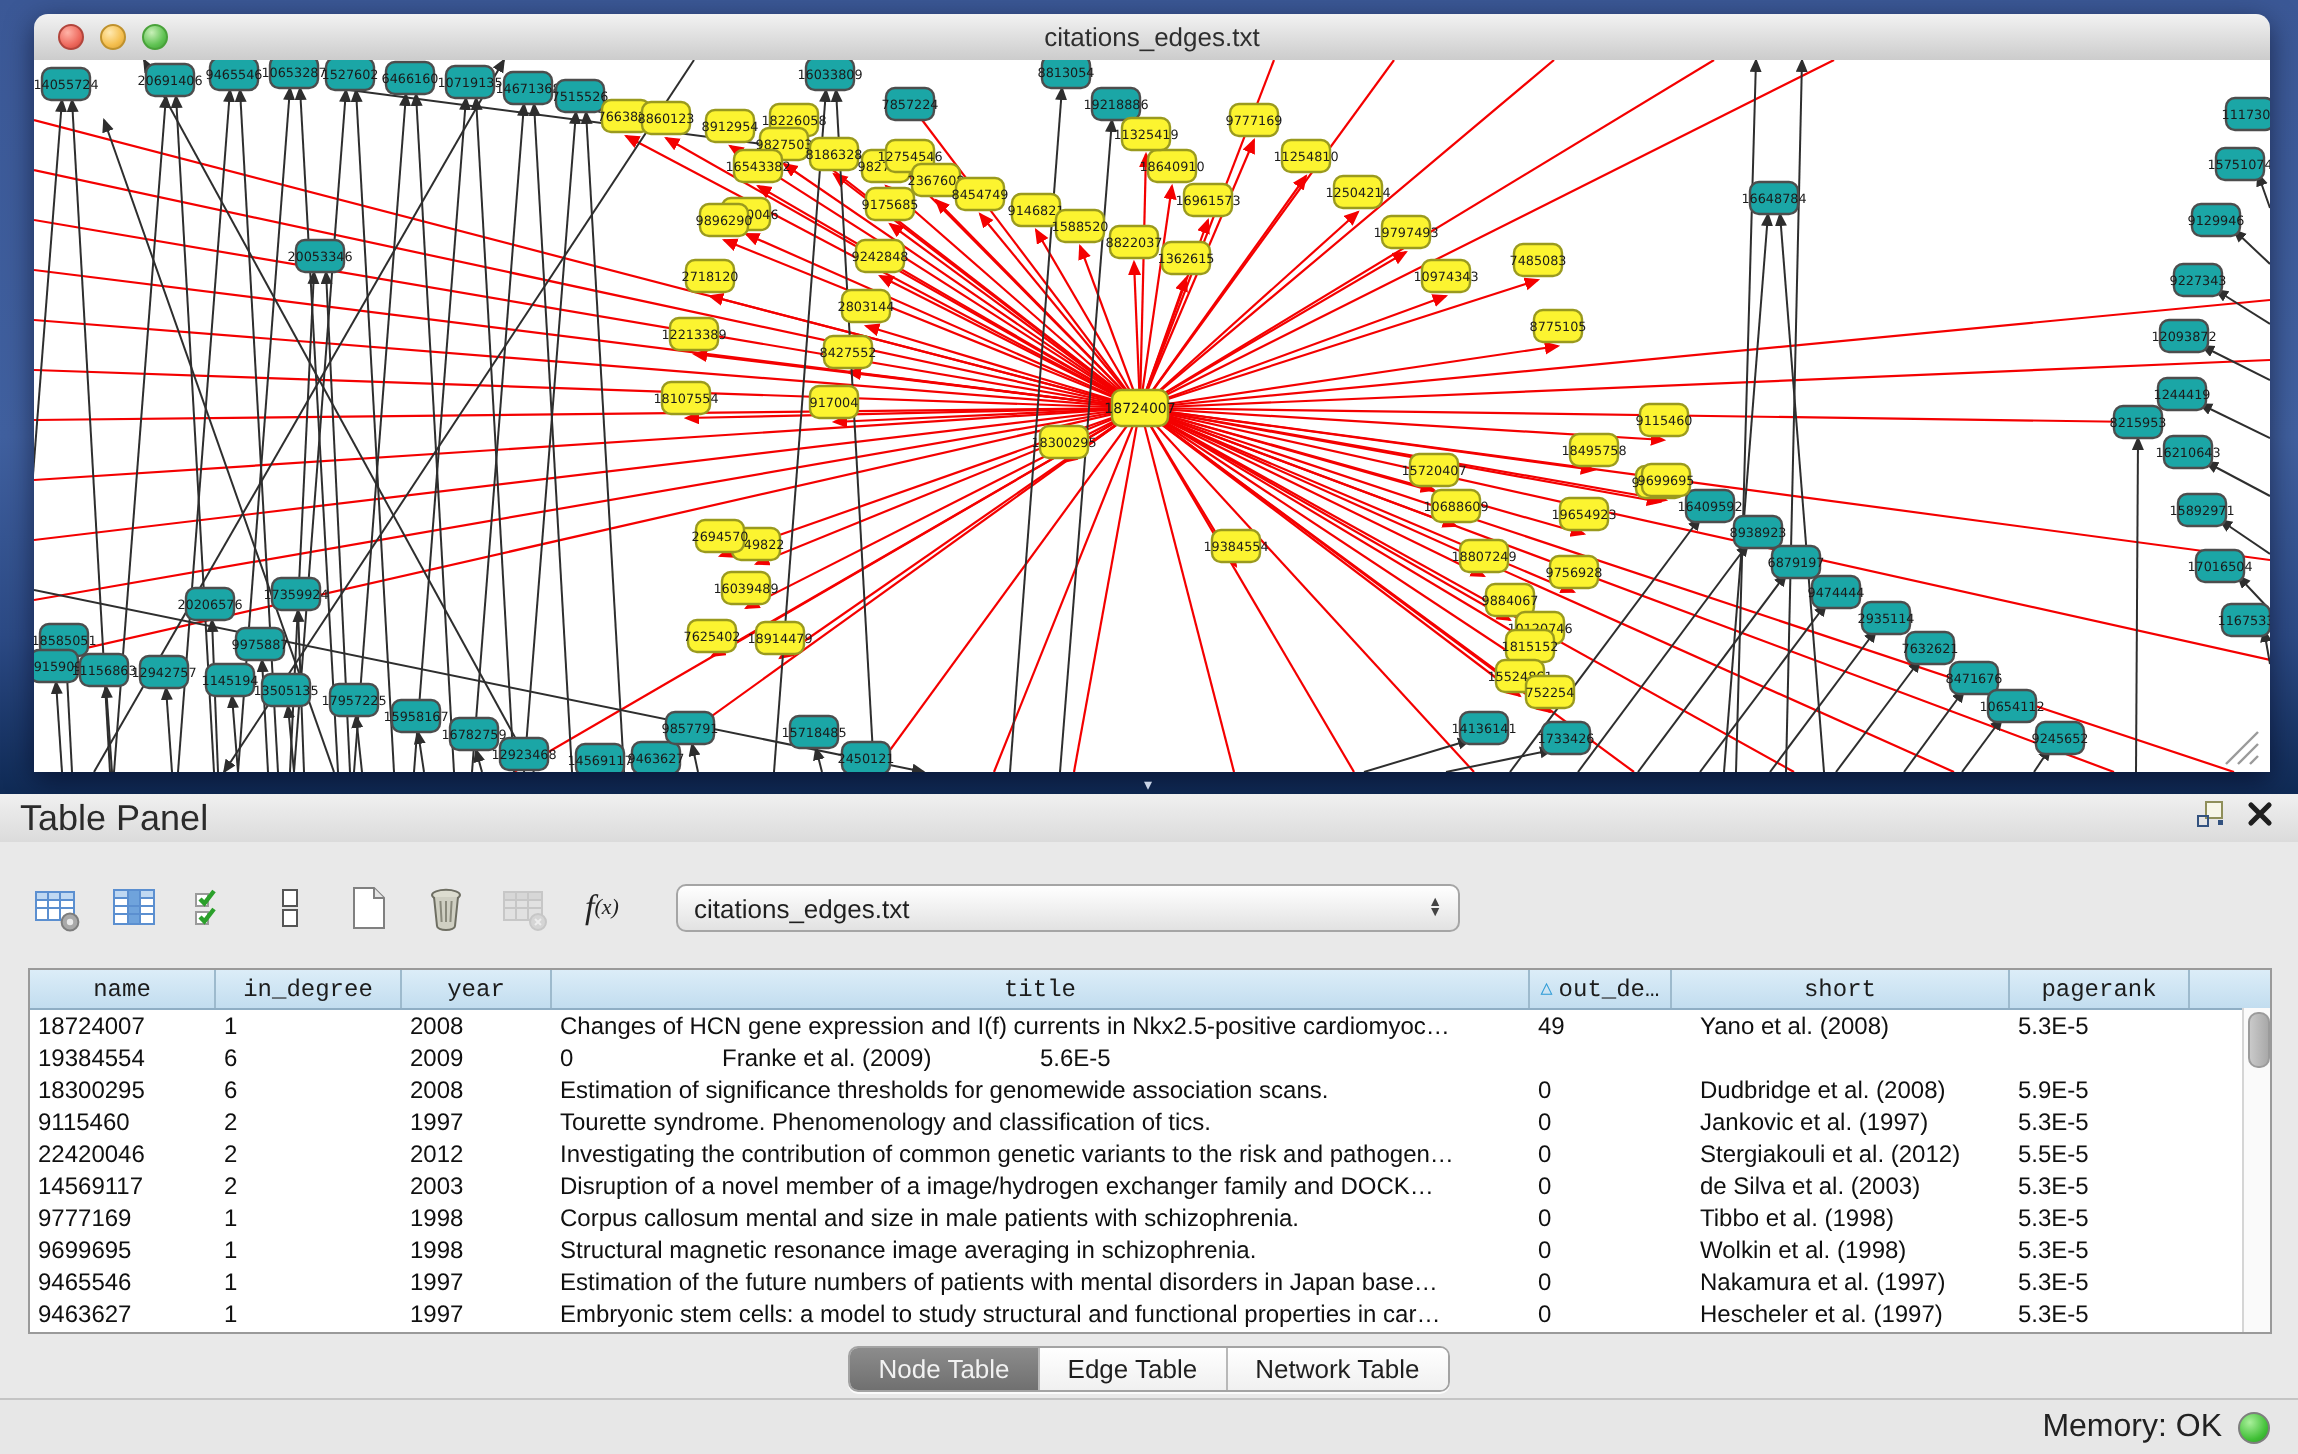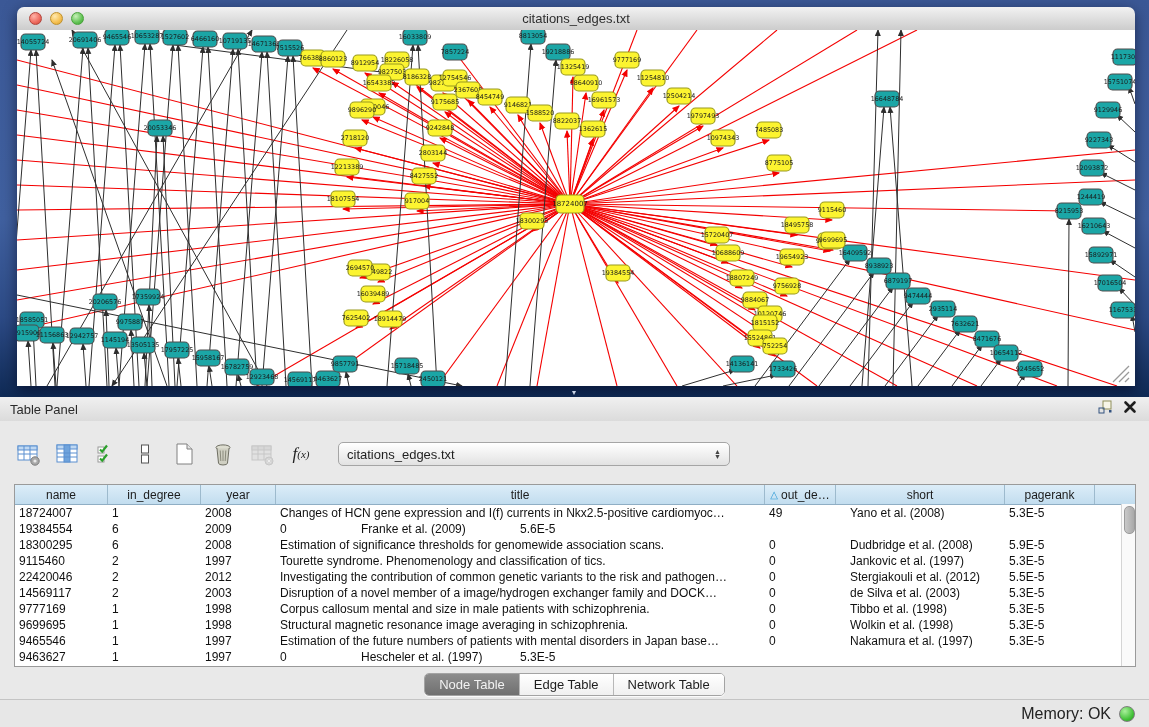--- a/index.html
+++ b/index.html
@@ -17,39 +17,39 @@
   .light.red{background:radial-gradient(circle at 35% 30%,#FFB3A7,#EE6A5E 60%,#C94437);border:1px solid #B2453C;}
   .light.yellow{background:radial-gradient(circle at 35% 30%,#FFE9B0,#F5BF4F 60%,#D69E33);border:1px solid #BF912D;}
   .light.green{background:radial-gradient(circle at 35% 30%,#C8F0B8,#61C354 60%,#3E9E33);border:1px solid #49A23A;}
   .win-title{position:absolute;left:0;right:0;text-align:center;font-size:13px;color:#2E2E2E;}
   .canvas-wrap{position:absolute;left:0;top:23px;width:1118px;height:356px;background:#FFFFFF;overflow:hidden;}
   .canvas-wrap svg{display:block;}
   
   .panel-header{position:absolute;left:0;top:397px;width:1149px;height:24px;
     background:linear-gradient(#F0F0F0,#DBDBDB);border-bottom:1px solid #ADADAD;
     display:flex;align-items:center;}
-  .panel-title{font-size:13px;color:#2B2B2B;margin-left:10px;flex:1;}
+  .panel-title{font-size:18px;color:#2B2B2B;margin-left:10px;flex:1;}
   .panel-hdr-icons{display:flex;align-items:center;gap:10px;margin-right:12px;}
   .panel-body{position:absolute;left:0;top:421px;width:1149px;height:278px;background:#E9E9E9;}
   .toolbar{position:absolute;left:14px;top:18px;height:30px;display:flex;align-items:center;gap:11px;}
   .tbtn{width:28px;height:28px;display:flex;align-items:center;justify-content:center;cursor:default;}
   .tbtn.disabled{opacity:.45;}
   .fx{font-size:14px;color:#222;font-family:"Liberation Serif",serif;}
   .fx i{font-size:17px;}
   .fx .sm{font-size:11px;font-style:italic;}
   .combo{margin-left:12px;width:392px;height:24px;border:1px solid #A5A5A5;border-radius:5px;
     background:linear-gradient(#FFFFFF,#E2E2E2);display:flex;align-items:center;
     font-size:13px;color:#1F1F1F;padding:0 8px;box-sizing:border-box;}
   .combo .val{flex:1;}
   .combo .arrows{display:flex;flex-direction:column;line-height:5px;font-size:7px;color:#444;}
   
   .tframe{position:absolute;left:14px;top:63px;width:1122px;height:183px;border:1px solid #9A9A9A;background:#fff;box-sizing:border-box;}
   .thead{display:flex;height:19px;background:linear-gradient(#DCEDF8,#C2DDEF);border-bottom:1px solid #8FAEC4;}
   .th{box-sizing:border-box;border-right:1px solid #9DBACD;font-size:12px;color:#1C1C1C;
-    display:flex;align-items:center;justify-content:center;white-space:nowrap;overflow:hidden;}
+    display:flex;align-items:center;justify-content:center;white-space:nowrap;overflow:hidden;font-family:Liberation Mono, monospace;}
   .th .sort{color:#2E9BD6;font-size:10px;margin-right:3px;}
   .tbody{position:relative;}
   .trow{display:flex;height:16px;align-items:center;}
   .td{box-sizing:border-box;font-size:12px;color:#101010;white-space:nowrap;overflow:hidden;padding-left:4px;}
   .vscroll{position:absolute;right:0;top:19px;width:13px;height:162px;background:#FAFAFA;border-left:1px solid #D5D5D5;}
   .vthumb{position:absolute;left:1.5px;top:2px;width:9px;height:26px;border-radius:5px;background:linear-gradient(90deg,#C9C9C9,#A9A9A9);border:1px solid #9B9B9B;}
   
   .seg-tabs{position:absolute;left:0;top:252px;width:1149px;display:flex;justify-content:center;}
   .seg{display:flex;border:1px solid #A3A3A3;border-radius:5px;overflow:hidden;background:#FCFCFC;box-shadow:0 1px 0 rgba(255,255,255,.8);}
   .seg-btn{font-size:13px;color:#1E1E1E;padding:3px 14px;border-right:1px solid #B8B8B8;background:linear-gradient(#FFFFFF,#F0F0F0);}
@@ -651,20 +651,21 @@
           <div class="td" style="width: 75px;">1997</div>
           <div class="td" style="width: 489px;">Estimation of the future numbers of patients with mental disorders in Japan base…</div>
           <div class="td" style="width: 71px;">0</div>
           <div class="td" style="width: 169px; padding-left: 14px;">Nakamura et al. (1997)</div>
           <div class="td" style="width: 90px;">5.3E-5</div>
         </div>
         <div class="trow">
           <div class="td" style="width: 93px;">9463627</div>
           <div class="td" style="width: 93px;">1</div>
           <div class="td" style="width: 75px;">1997</div>
+          <div class="td" style="width: 489px;">Embryonic stem cells: a model to study structural and functional properties in car…</div>
           <div class="td" style="width: 71px;">0</div>
           <div class="td" style="width: 169px; padding-left: 14px;">Hescheler et al. (1997)</div>
           <div class="td" style="width: 90px;">5.3E-5</div>
         </div>
       </div>
     <div class="vscroll">
       <div class="vthumb"></div>
     </div>
   </div>
 

